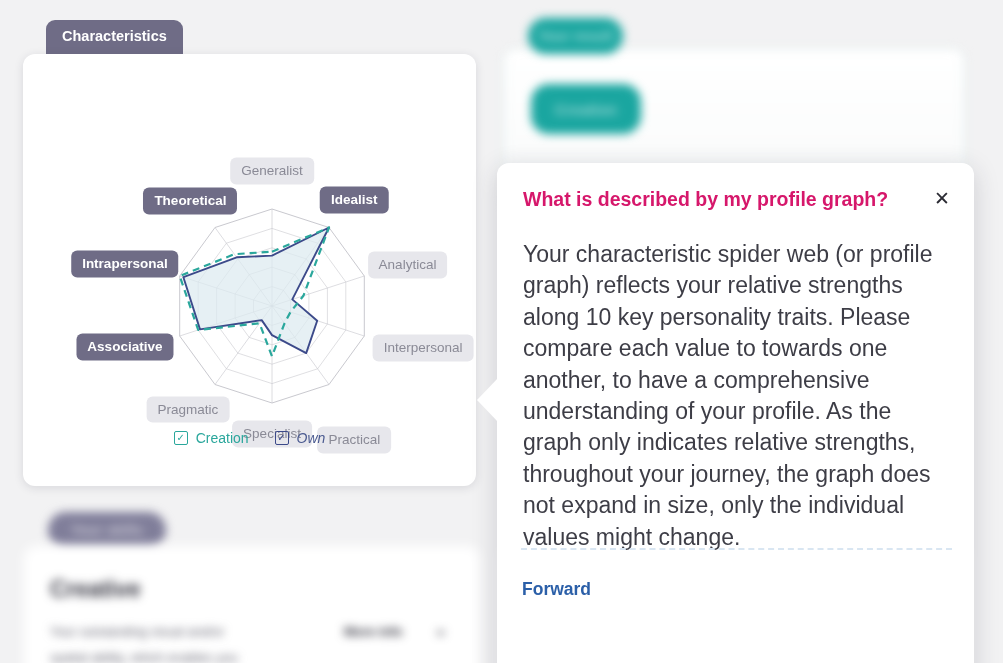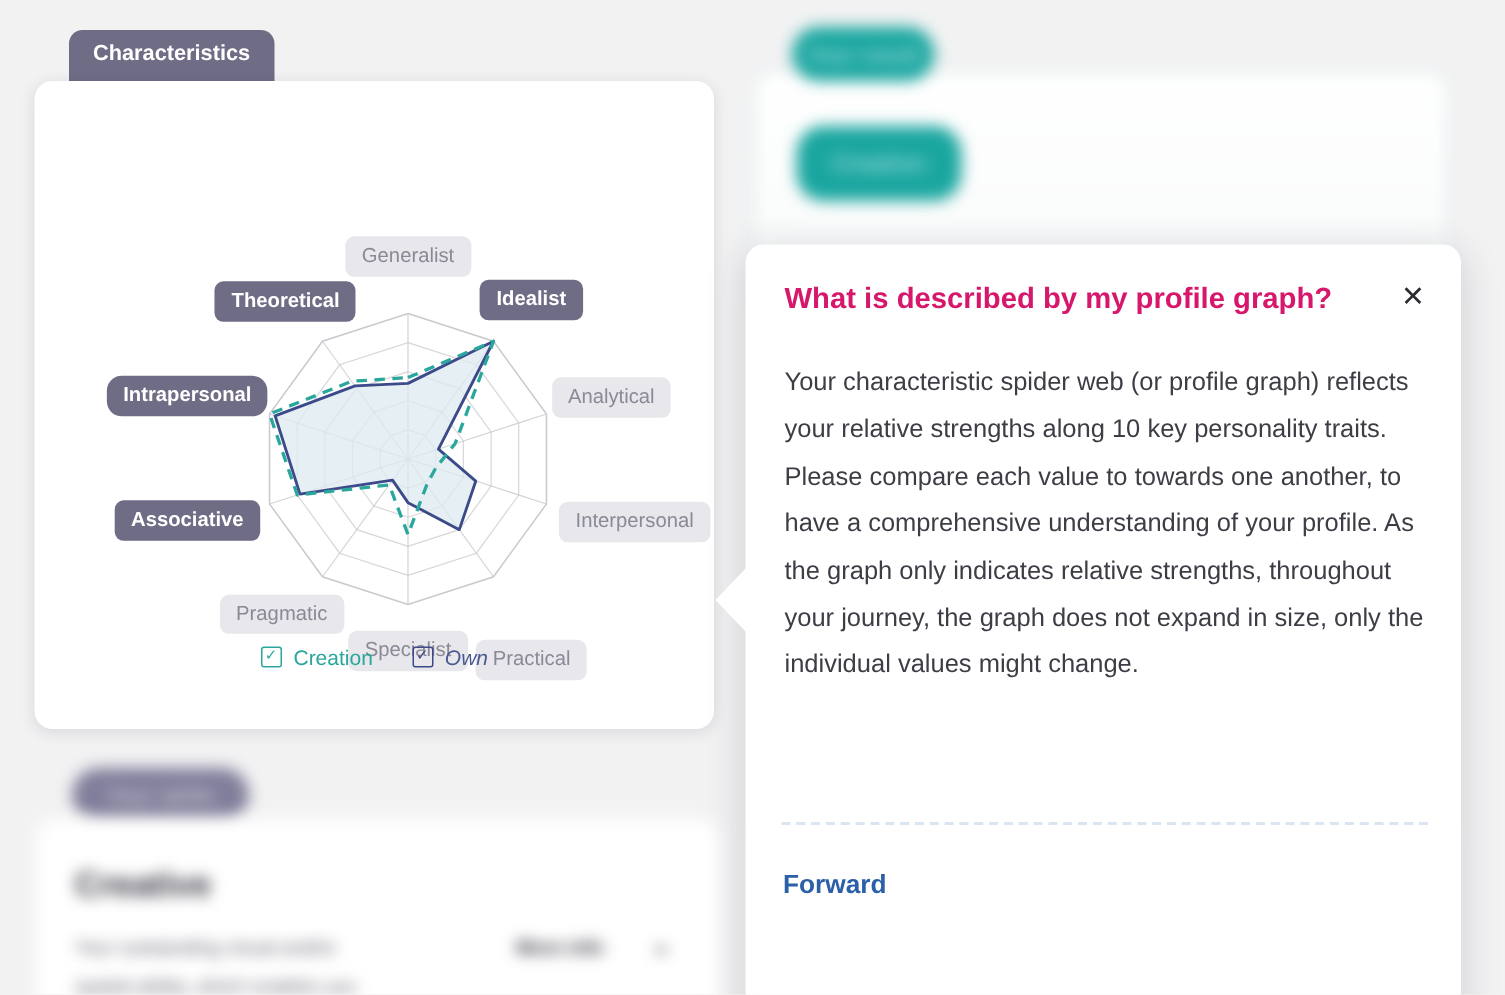--- a/index.html
+++ b/index.html
@@ -120,21 +120,21 @@
     line-height: 1.3; max-width: 390px;
   }
   .modal-close {
     color: #2b2b33; font-size: 19px; line-height: 1;
     cursor: pointer; padding: 2px 4px;
     font-family: "Liberation Sans", sans-serif;
   }
   .modal-body {
     position: absolute; left: 26px; top: 76px; right: 24px;
     color: #3d3d46;
-    font-size: 17px;
+    font-size: 23px;
     line-height: 31.4px;
   }
   .modal-divider {
     position: absolute; left: 24px; right: 22px; top: 385px;
     border-top: 2px dashed #d9e6f2;
   }
   .modal-forward {
     position: absolute; left: 25px; top: 416px;
     color: #2b5fa8; font-size: 17.5px; font-weight: 700;
     cursor: pointer;
@@ -209,21 +209,21 @@
 
       <div id="trait-chips">
           <div class="trait-chip off" style="left: 249px; top: 117px;">Generalist</div>
           <div class="trait-chip on" style="left: 331.2px; top: 146.4px;">Idealist</div>
           <div class="trait-chip off" style="left: 384.5px; top: 211.2px;">Analytical</div>
           <div class="trait-chip off" style="left: 400.1px; top: 293.9px;">Interpersonal</div>
           <div class="trait-chip off" style="left: 331.4px; top: 353.2px; margin-top: 33px;">Practical</div>
           <div class="trait-chip off" style="left: 249px; top: 380px;">Specialist</div>
           <div class="trait-chip off" style="left: 164.8px; top: 355.6px;">Pragmatic</div>
           <div class="trait-chip on" style="left: 101.9px; top: 293.3px;">Associative</div>
-          <div class="trait-chip on" style="left: 101.9px; top: 210.1px; border-radius: 10px;">Intrapersonal</div>
+          <div class="trait-chip on" style="left: 101.9px; top: 210.1px;">Intrapersonal</div>
           <div class="trait-chip on" style="left: 167.4px; top: 147.2px; text-align: center;">Theoretical</div>
         </div>
     </div>
 
     <div class="legend">
       <div class="legend-item">
         <span class="legend-box creation">✓</span>
         <span class="legend-label creation">Creation</span>
       </div>
       <div class="legend-item">

